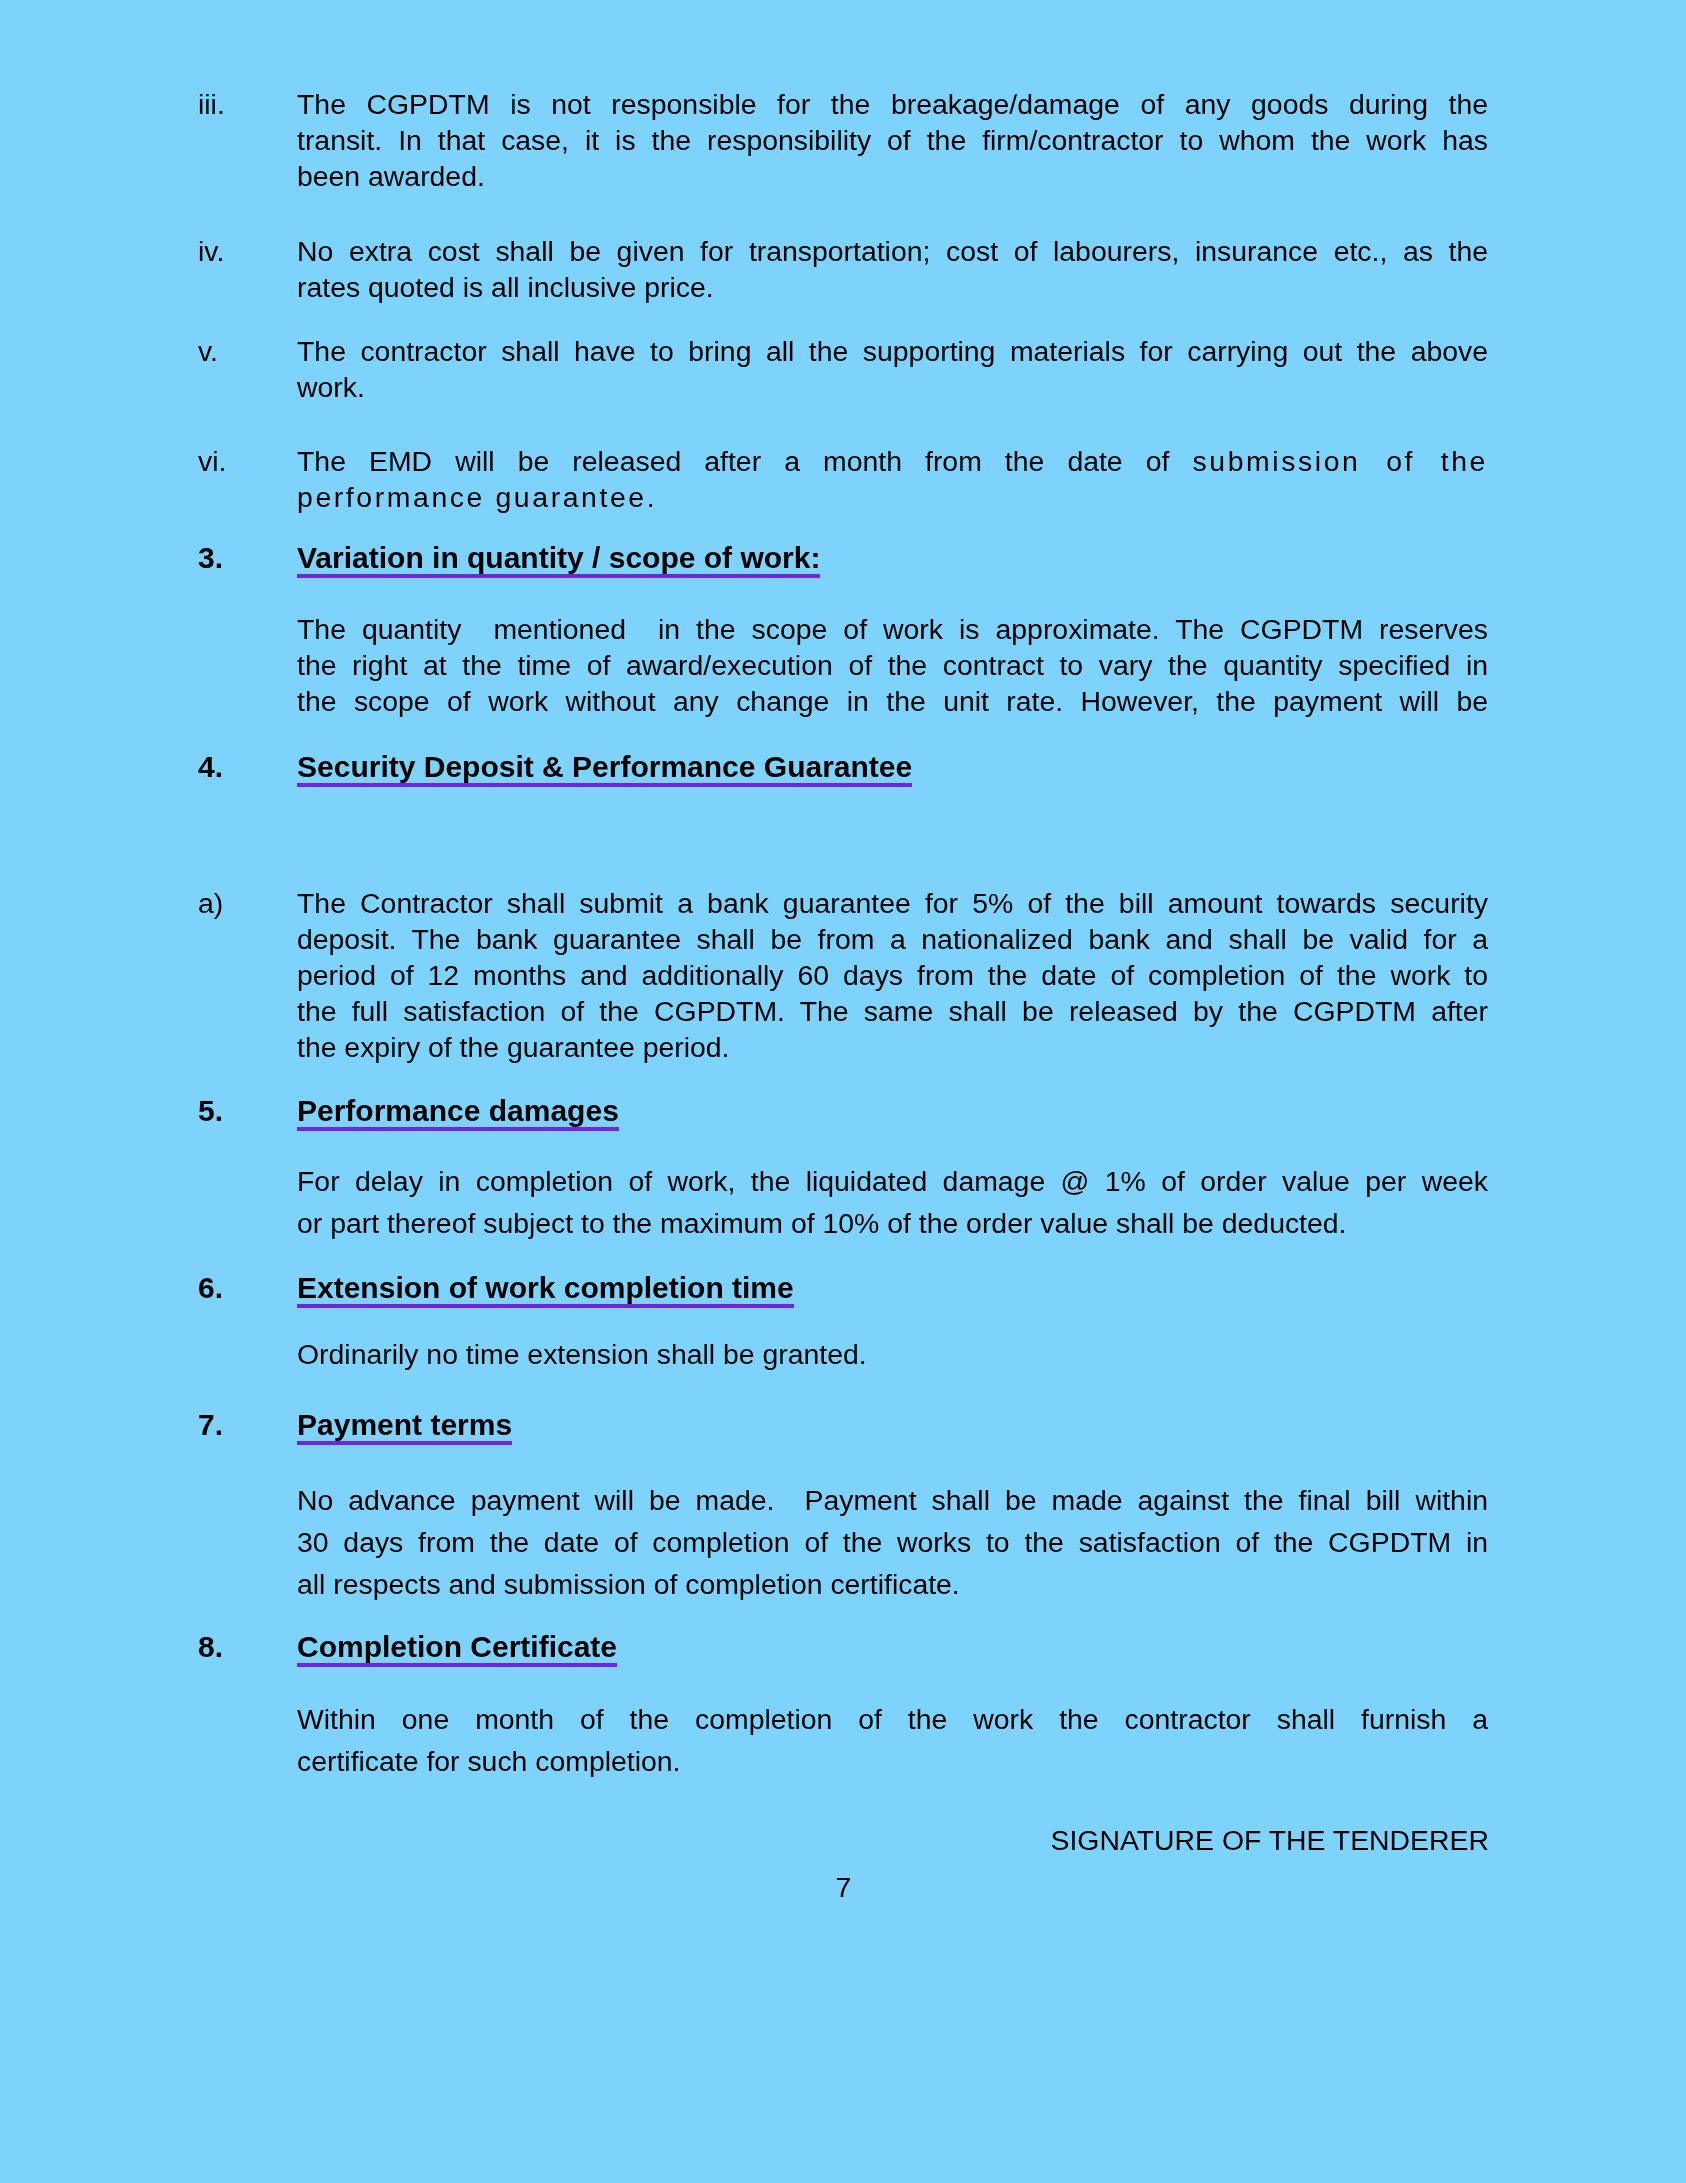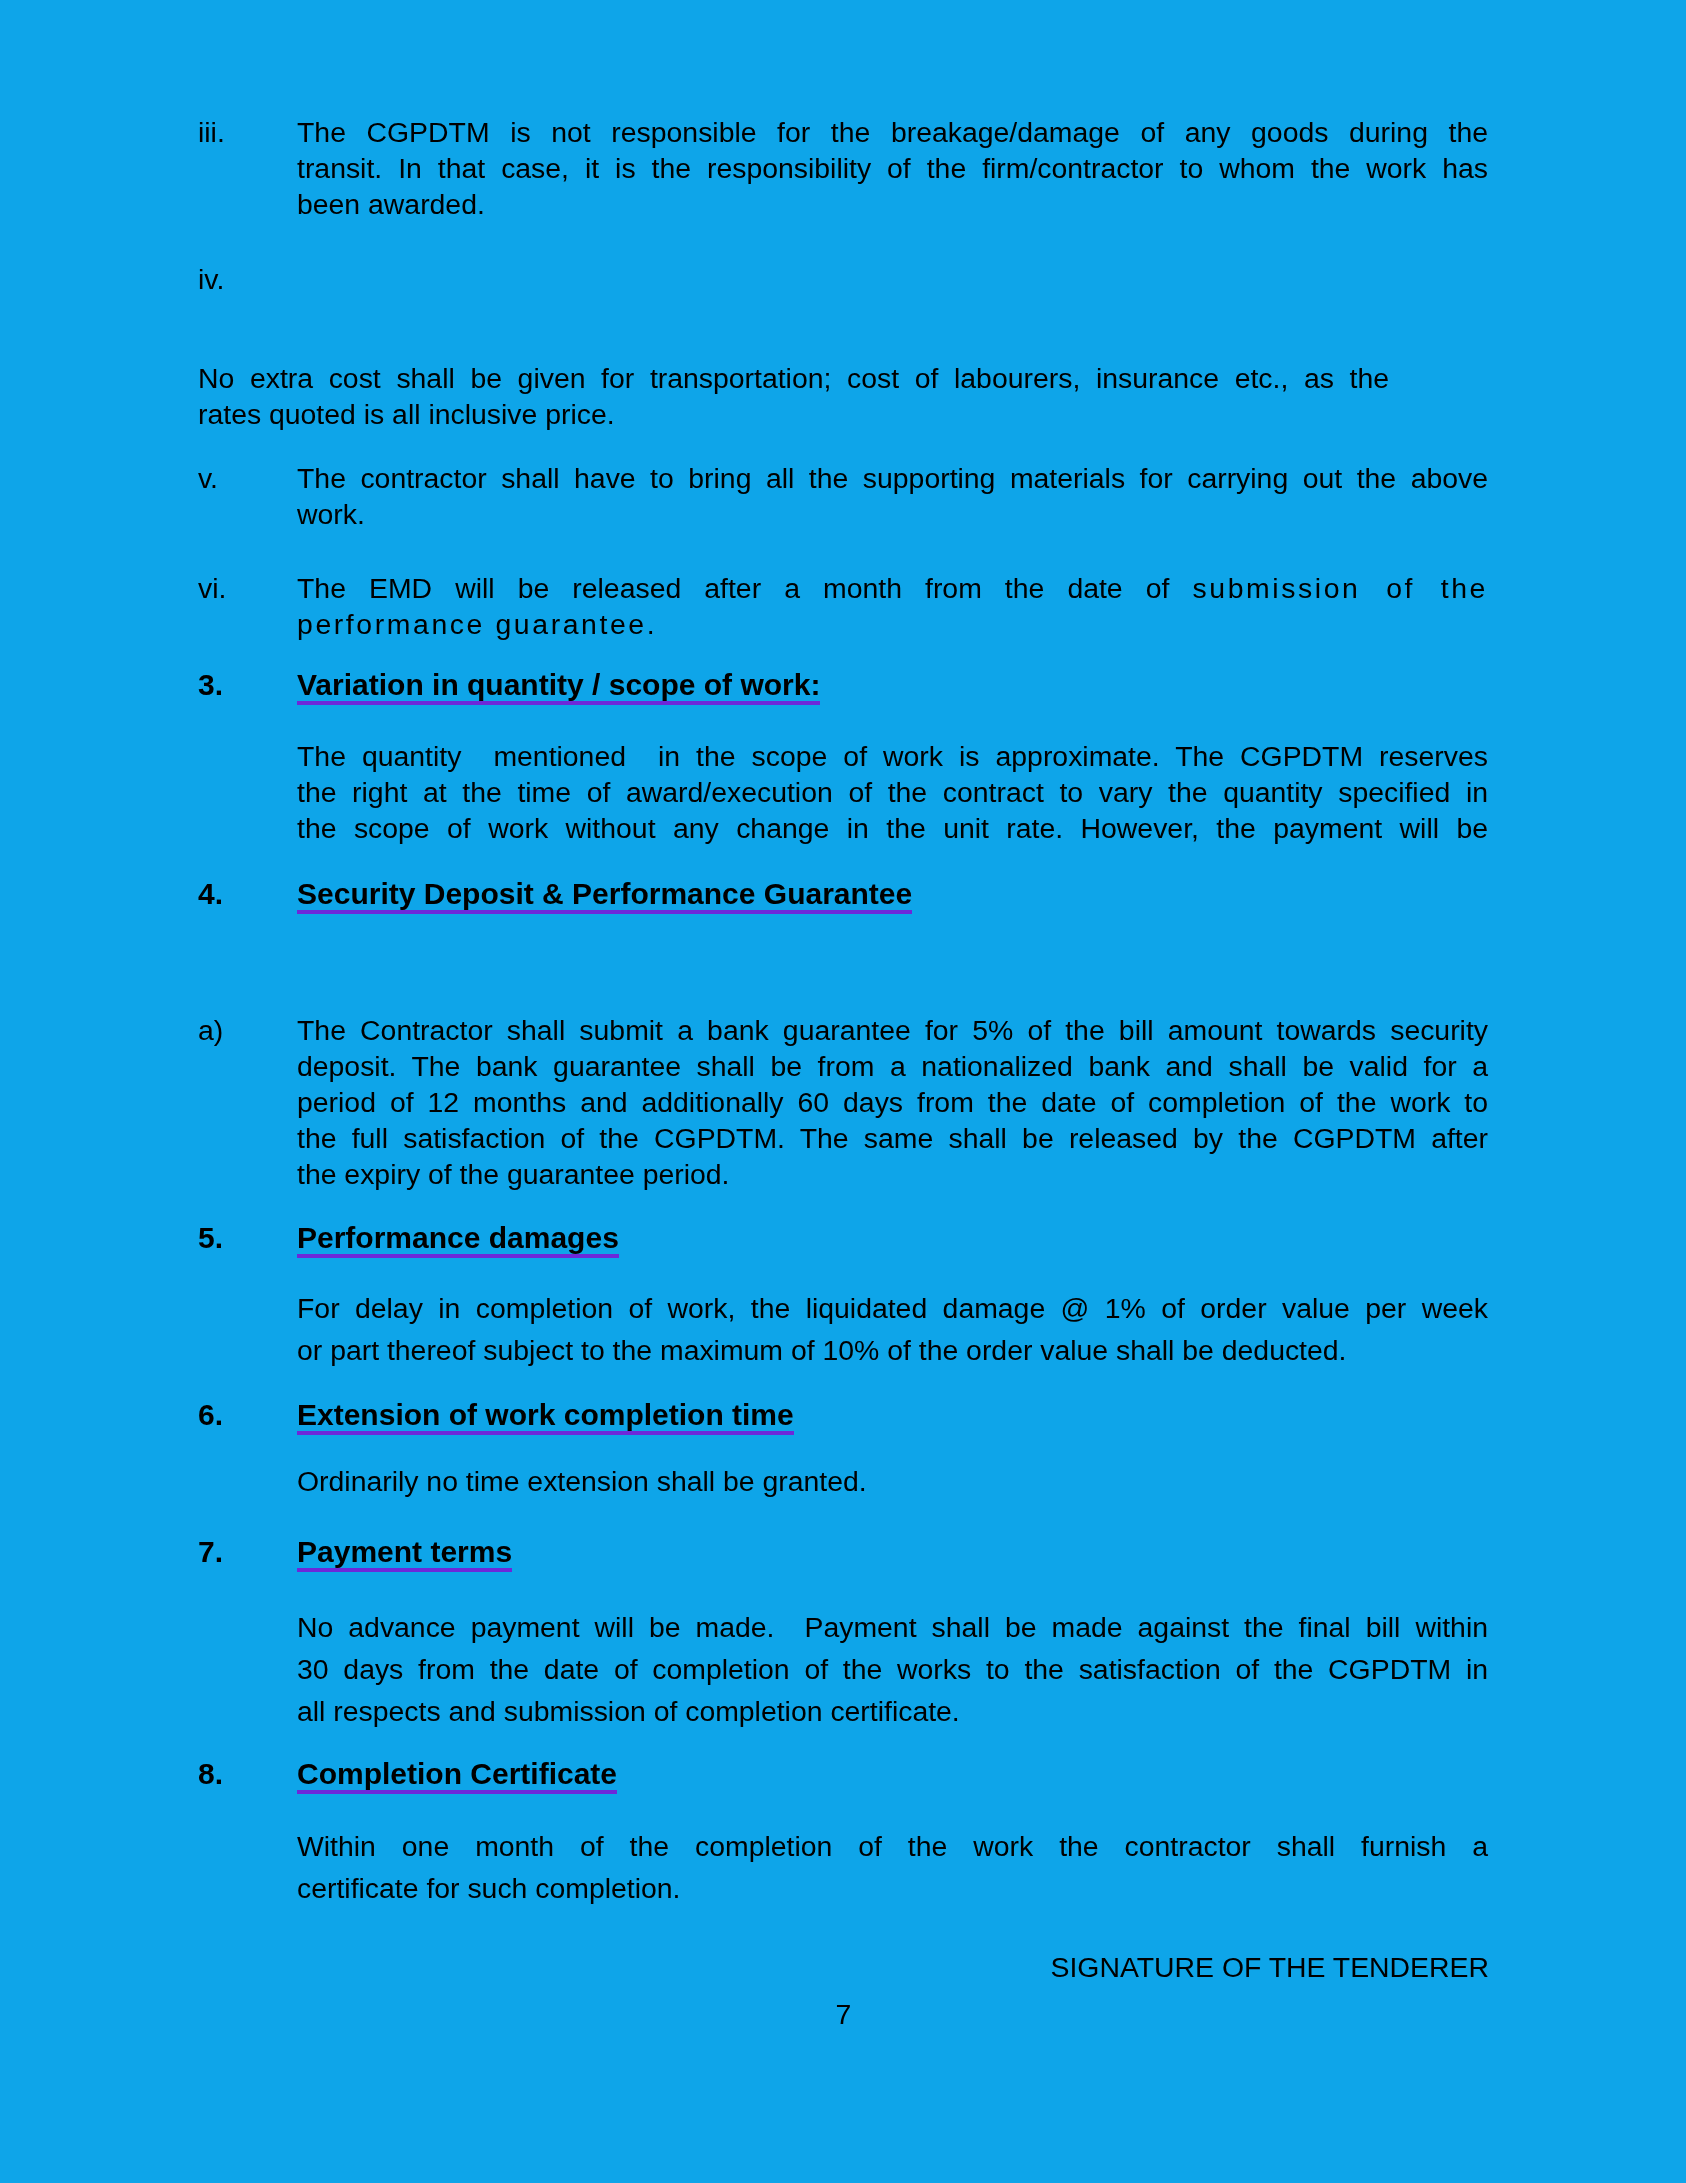--- a/index.html
+++ b/index.html
@@ -5,22 +5,22 @@
   html, body {
     margin: 0;
     padding: 0;
     background: #ffffff;
   }
   .page {
     position: relative;
     width: 1687px;
     min-height: 2183px;
     box-sizing: border-box;
-    padding: 114px 198px 66px 198px;
-    background: #0ea5e9;
+    padding: 86px 198px 66px 198px;
+    background: #7dd3fc;
     color: #000000;
     font-family: "Liberation Sans", "DejaVu Sans", sans-serif;
   }
   .row {
     display: flex;
     align-items: flex-start;
   }
   .marker {
     flex: 0 0 99px;
     width: 99px;
@@ -75,21 +75,21 @@
 <div class="page">
   <div id="doc-blocks">
       <div class="row">
         <div class="marker">iii.</div>
         <div class="tcol">
           <div class="line j"><span>The CGPDTM is not responsible for the breakage/damage of any goods during the</span></div>
           <div class="line j"><span>transit. In that case, it is the responsibility of the firm/contractor to whom the work has</span></div>
           <div class="line"><span>been awarded.</span></div>
         </div>
       </div>
-      <div class="row" style="margin-top: 39px; flex-direction: column;">
+      <div class="row" style="margin-top: 39px;">
         <div class="marker">iv.</div>
         <div class="tcol">
           <div class="line j"><span>No extra cost shall be given for transportation; cost of labourers, insurance etc., as the</span></div>
           <div class="line"><span>rates quoted is all inclusive price.</span></div>
         </div>
       </div>
       <div class="row" style="margin-top: 28.4px;">
         <div class="marker">v.</div>
         <div class="tcol">
           <div class="line j"><span>The contractor shall have to bring all the supporting materials for carrying out the above</span></div>

